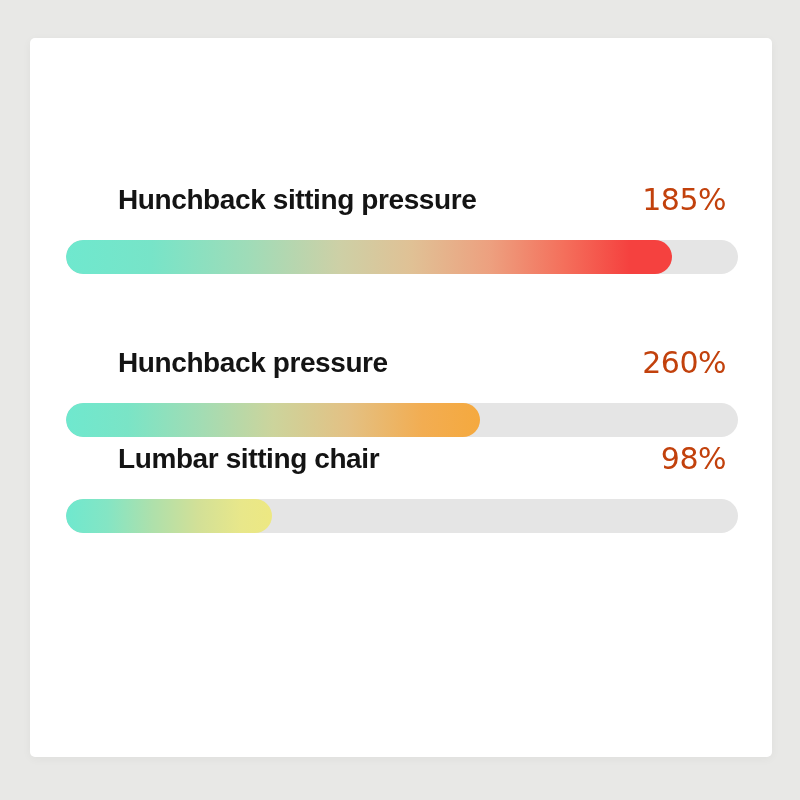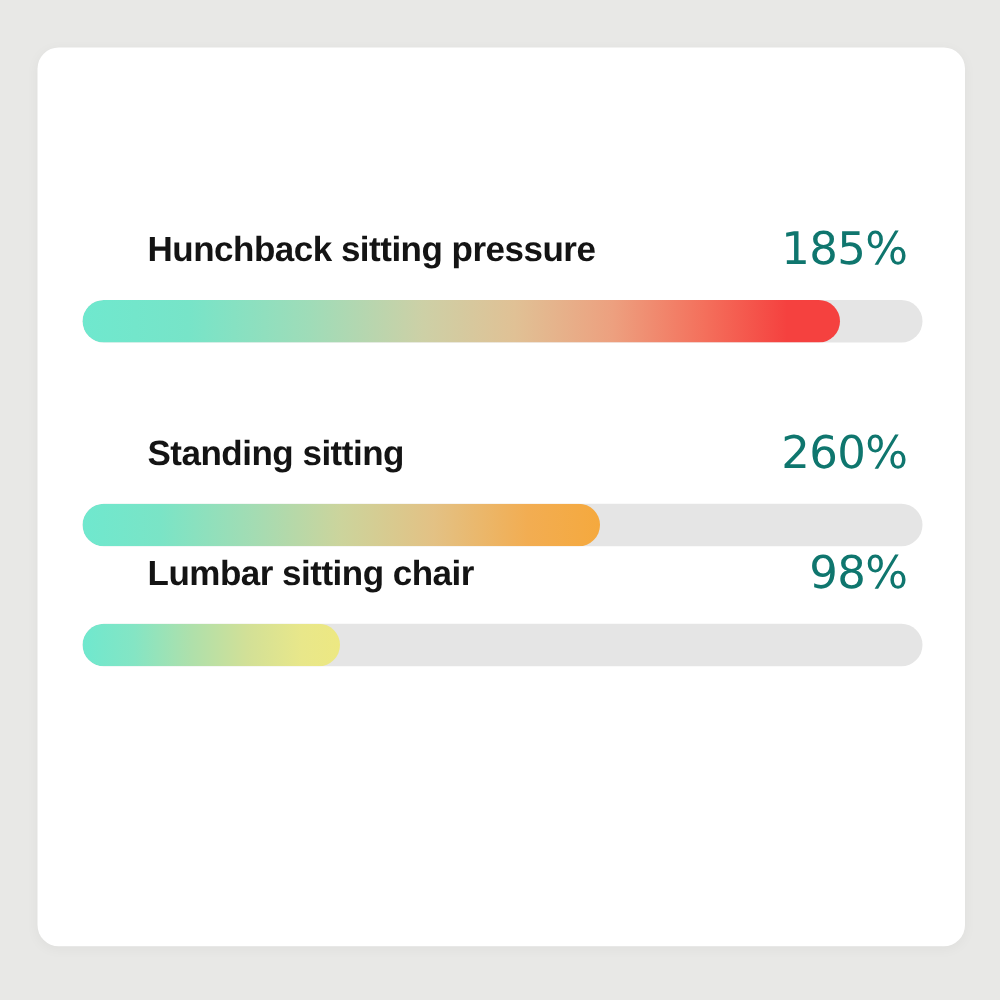--- a/index.html
+++ b/index.html
@@ -21,21 +21,21 @@
   }
 
   
   .card {
     position: absolute;
     left: 30px;
     top: 38px;
     width: 742px;
     height: 719px;
     background: #ffffff;
-    border-radius: 17px;
+    border-radius: 5px;
     box-shadow: 0 2px 10px rgba(0,0,0,0.045);
     box-sizing: border-box;
   }
 
   
   .rows {
     position: absolute;
     left: 36px;   
     top: 140px;   
     width: 672px;
@@ -65,23 +65,23 @@
     color: #141414;
     line-height: 44px;
     white-space: nowrap;
     font-stretch: condensed;
   }
 
   .row-value {
     position: absolute;
     right: 12px;
     top: 0;
-    font-size: 36px;
+    font-size: 30px;
     font-weight: 400;
-    color: #0f766e;
+    color: #c2410c;
     line-height: 44px;
     white-space: nowrap;
     font-family: "DejaVu Sans", sans-serif;
     letter-spacing: -0.5px;
   }
 
   
   .track {
     position: relative;
     width: 672px;
@@ -151,21 +151,21 @@
           <div class="row-label">Hunchback sitting pressure</div>
           <div class="row-value">185%</div>
         </div>
         <div class="track">
           <div class="fill f0"></div>
         </div>
       </div>
 
       <div class="row r1">
         <div class="row-head">
-          <div class="row-label">Standing sitting</div>
+          <div class="row-label">Hunchback pressure</div>
           <div class="row-value">260%</div>
         </div>
         <div class="track">
           <div class="fill f1"></div>
         </div>
       </div>
 
       <div class="row r2">
         <div class="row-head">
           <div class="row-label">Lumbar sitting chair</div>

